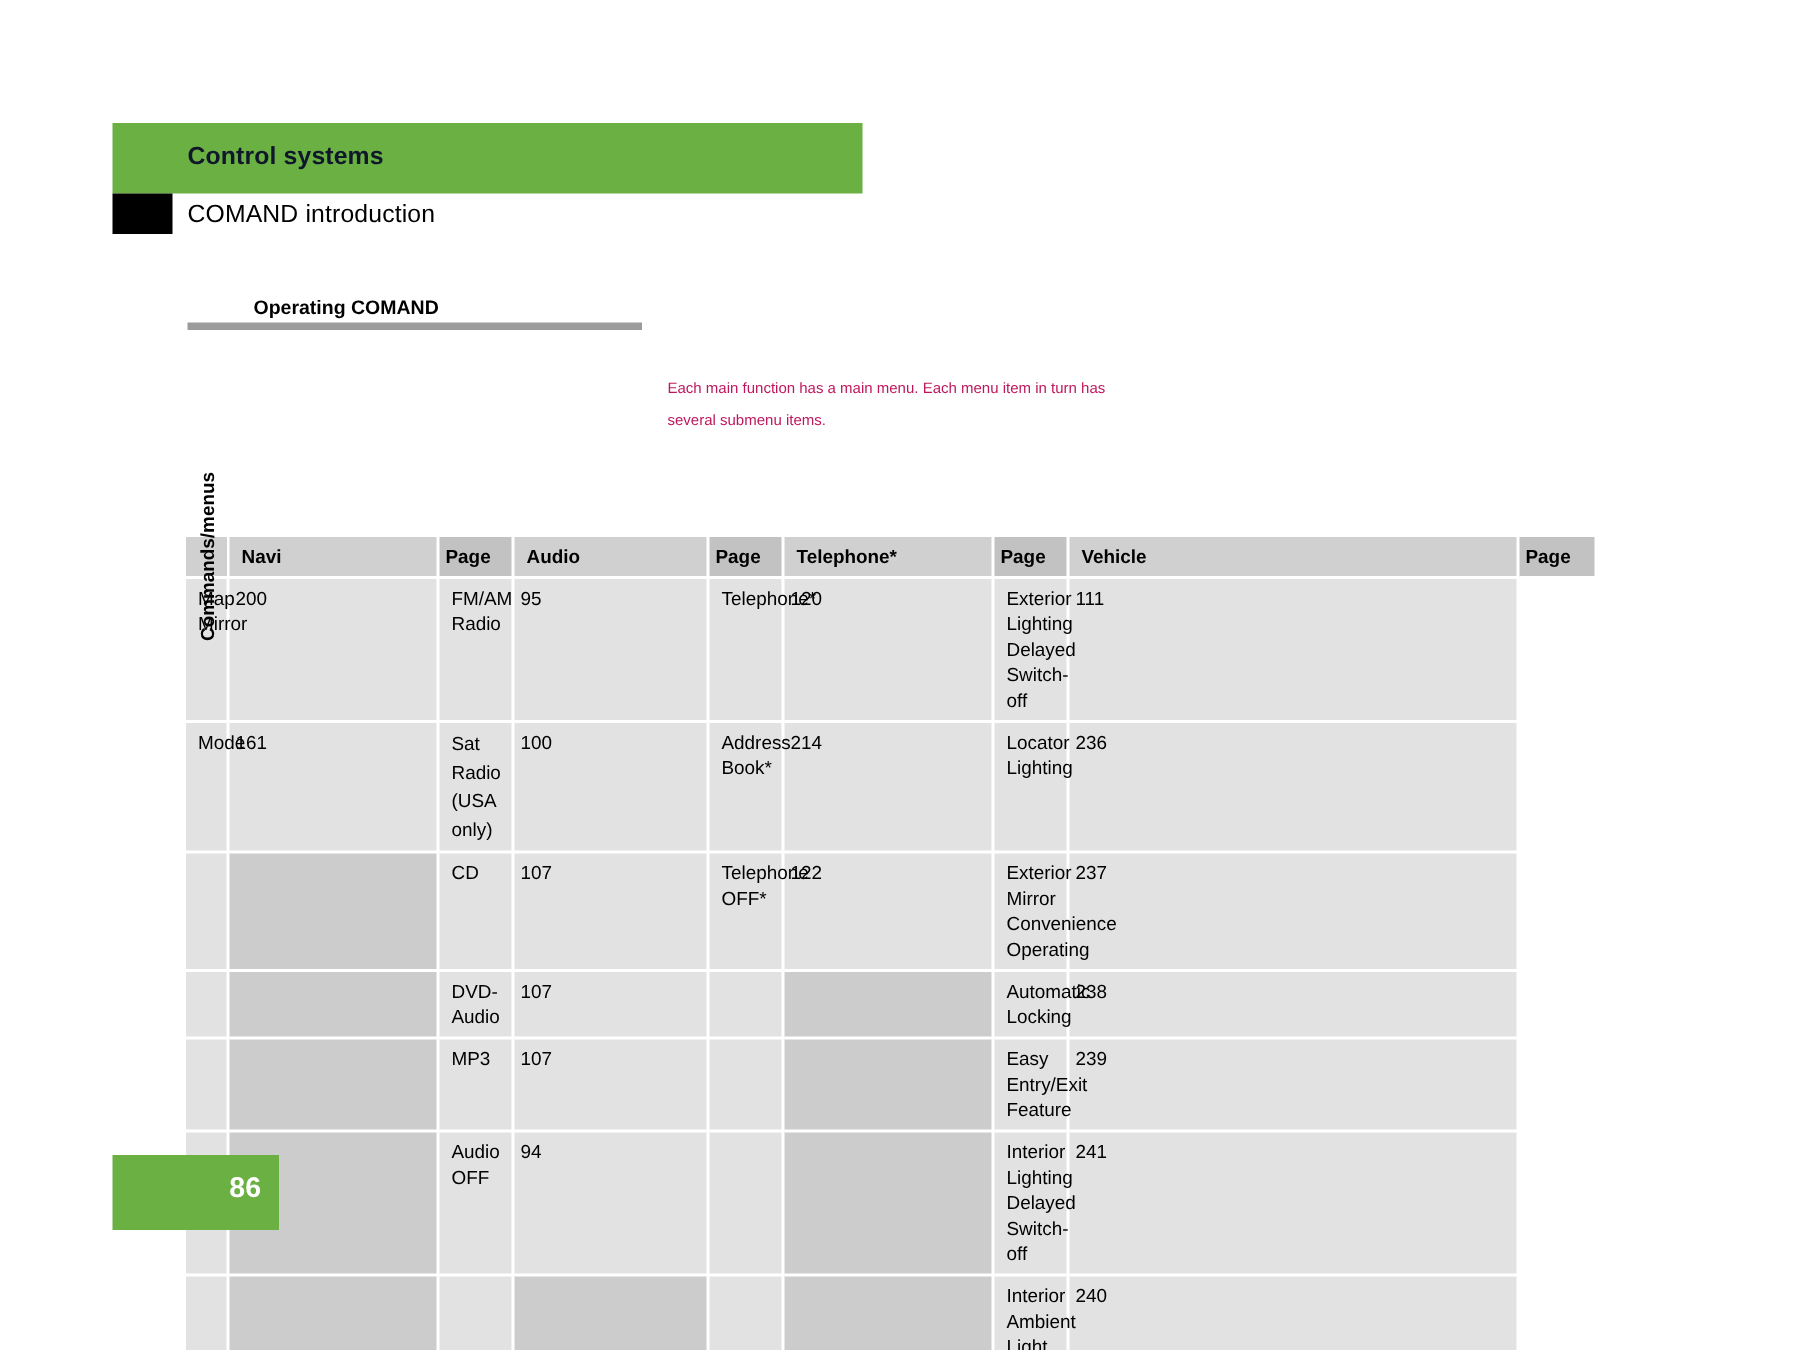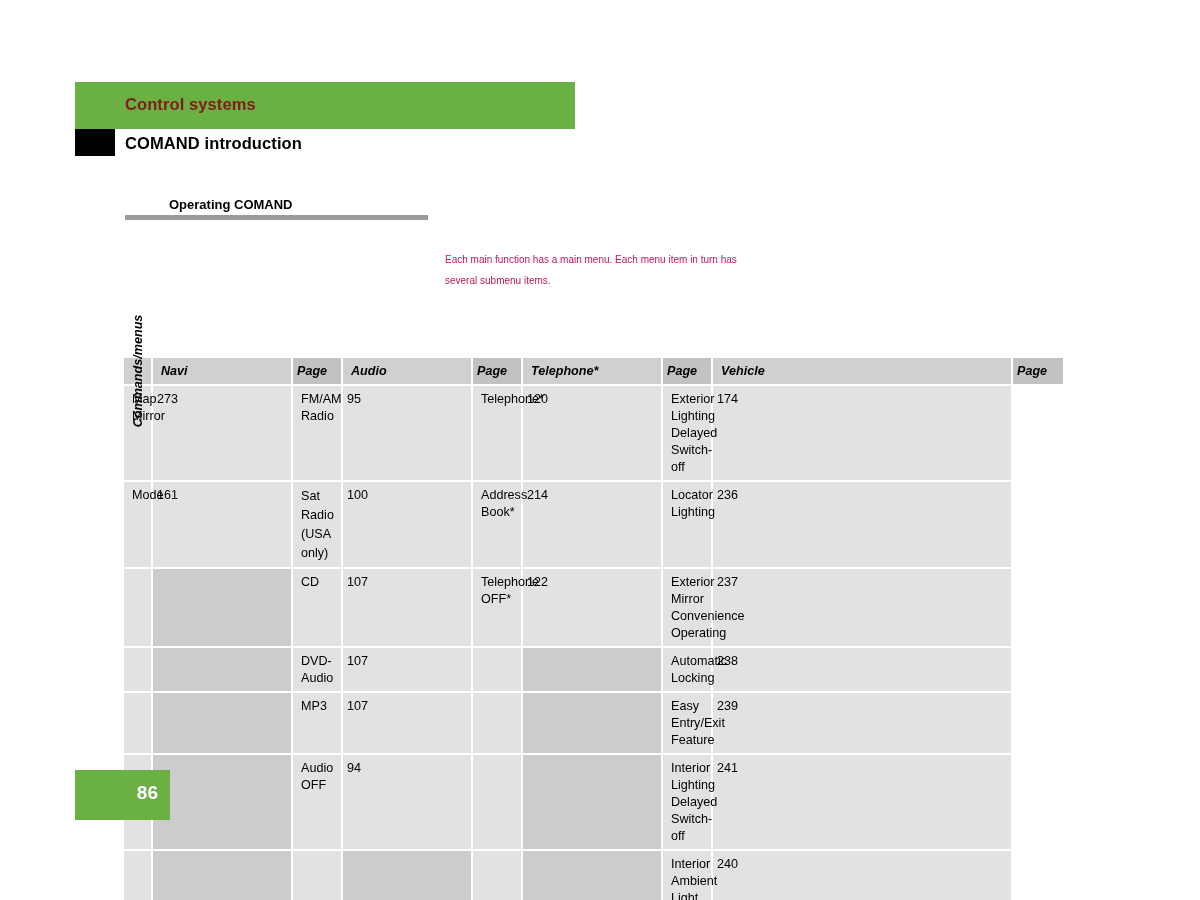--- a/index.html
+++ b/index.html
@@ -25,39 +25,39 @@
     width: 500px;
     height: 47px;
     background: #6ab043;
   }
   .chapter-bar-title {
     position: absolute;
     left: 50px;
     top: 13px;
     font-size: 16.5px;
     font-weight: bold;
-    color: #7f1d1d;
+    color: #0f172a;
     letter-spacing: 0.1px;
   }
 
   .black-tab {
     position: absolute;
     left: 75px;
     top: 129px;
     width: 40px;
     height: 27px;
     background: #000000;
   }
 
   .section-title {
     position: absolute;
     left: 125px;
     top: 134px;
     font-size: 16.5px;
-    font-weight: bold;
+    font-weight: normal;
     color: #000000;
     letter-spacing: 0.1px;
   }
 
   
   .subhead {
     position: absolute;
     left: 125px;
     top: 197px;
     font-size: 13px;
@@ -123,21 +123,20 @@
     border-bottom: 2px solid #ffffff;
     border-right: 2px solid #ffffff;
     background: #e2e2e2;
     height: 28px;
     box-sizing: border-box;
   }
   table.menu-table tr.head-row th {
     font-weight: bold;
     background: #d0d0d0;
     height: 20px;
-    font-style: italic;
   }
   table.menu-table tr.head-row th.pg {
     background: #c2c2c2;
   }
   .cell-pad {
     display: block;
     padding: 5px 8px 4px 8px;
     line-height: 17px;
   }
   .cell-pad.two-line {
@@ -181,21 +180,21 @@
 
   
   td.blank { background: #e2e2e2; }
   td.blank.pg { background: #cccccc; }
 
   
   .page-box {
     position: absolute;
     left: 75px;
     top: 770px;
-    width: 95px;
+    width: 111px;
     height: 50px;
     background: #6ab043;
   }
   .page-num {
     position: absolute;
     right: 12px;
     top: 12px;
     font-size: 19px;
     font-weight: bold;
     color: #ffffff;
@@ -267,39 +266,39 @@
           <span class="cell-pad">Page</span>
         </th>
       </tr>
     </thead>
     <tbody>
       <tr>
         <td>
             <span class="cell-pad">Map Mirror</span>
           </td>
         <td class="pg">
-            <span class="cell-pad">273</span>
+            <span class="cell-pad">200</span>
           </td>
         <td>
             <span class="cell-pad">FM/AM Radio</span>
           </td>
         <td class="pg">
             <span class="cell-pad">95</span>
           </td>
         <td>
             <span class="cell-pad">Telephone*</span>
           </td>
         <td class="pg">
             <span class="cell-pad">120</span>
           </td>
         <td>
             <span class="cell-pad">Exterior Lighting Delayed Switch-off</span>
           </td>
         <td class="pg">
-            <span class="cell-pad">174</span>
+            <span class="cell-pad">111</span>
           </td>
       </tr>
       <tr>
         <td>
             <span class="cell-pad">Mode</span>
           </td>
         <td class="pg">
             <span class="cell-pad">161</span>
           </td>
         <td>

